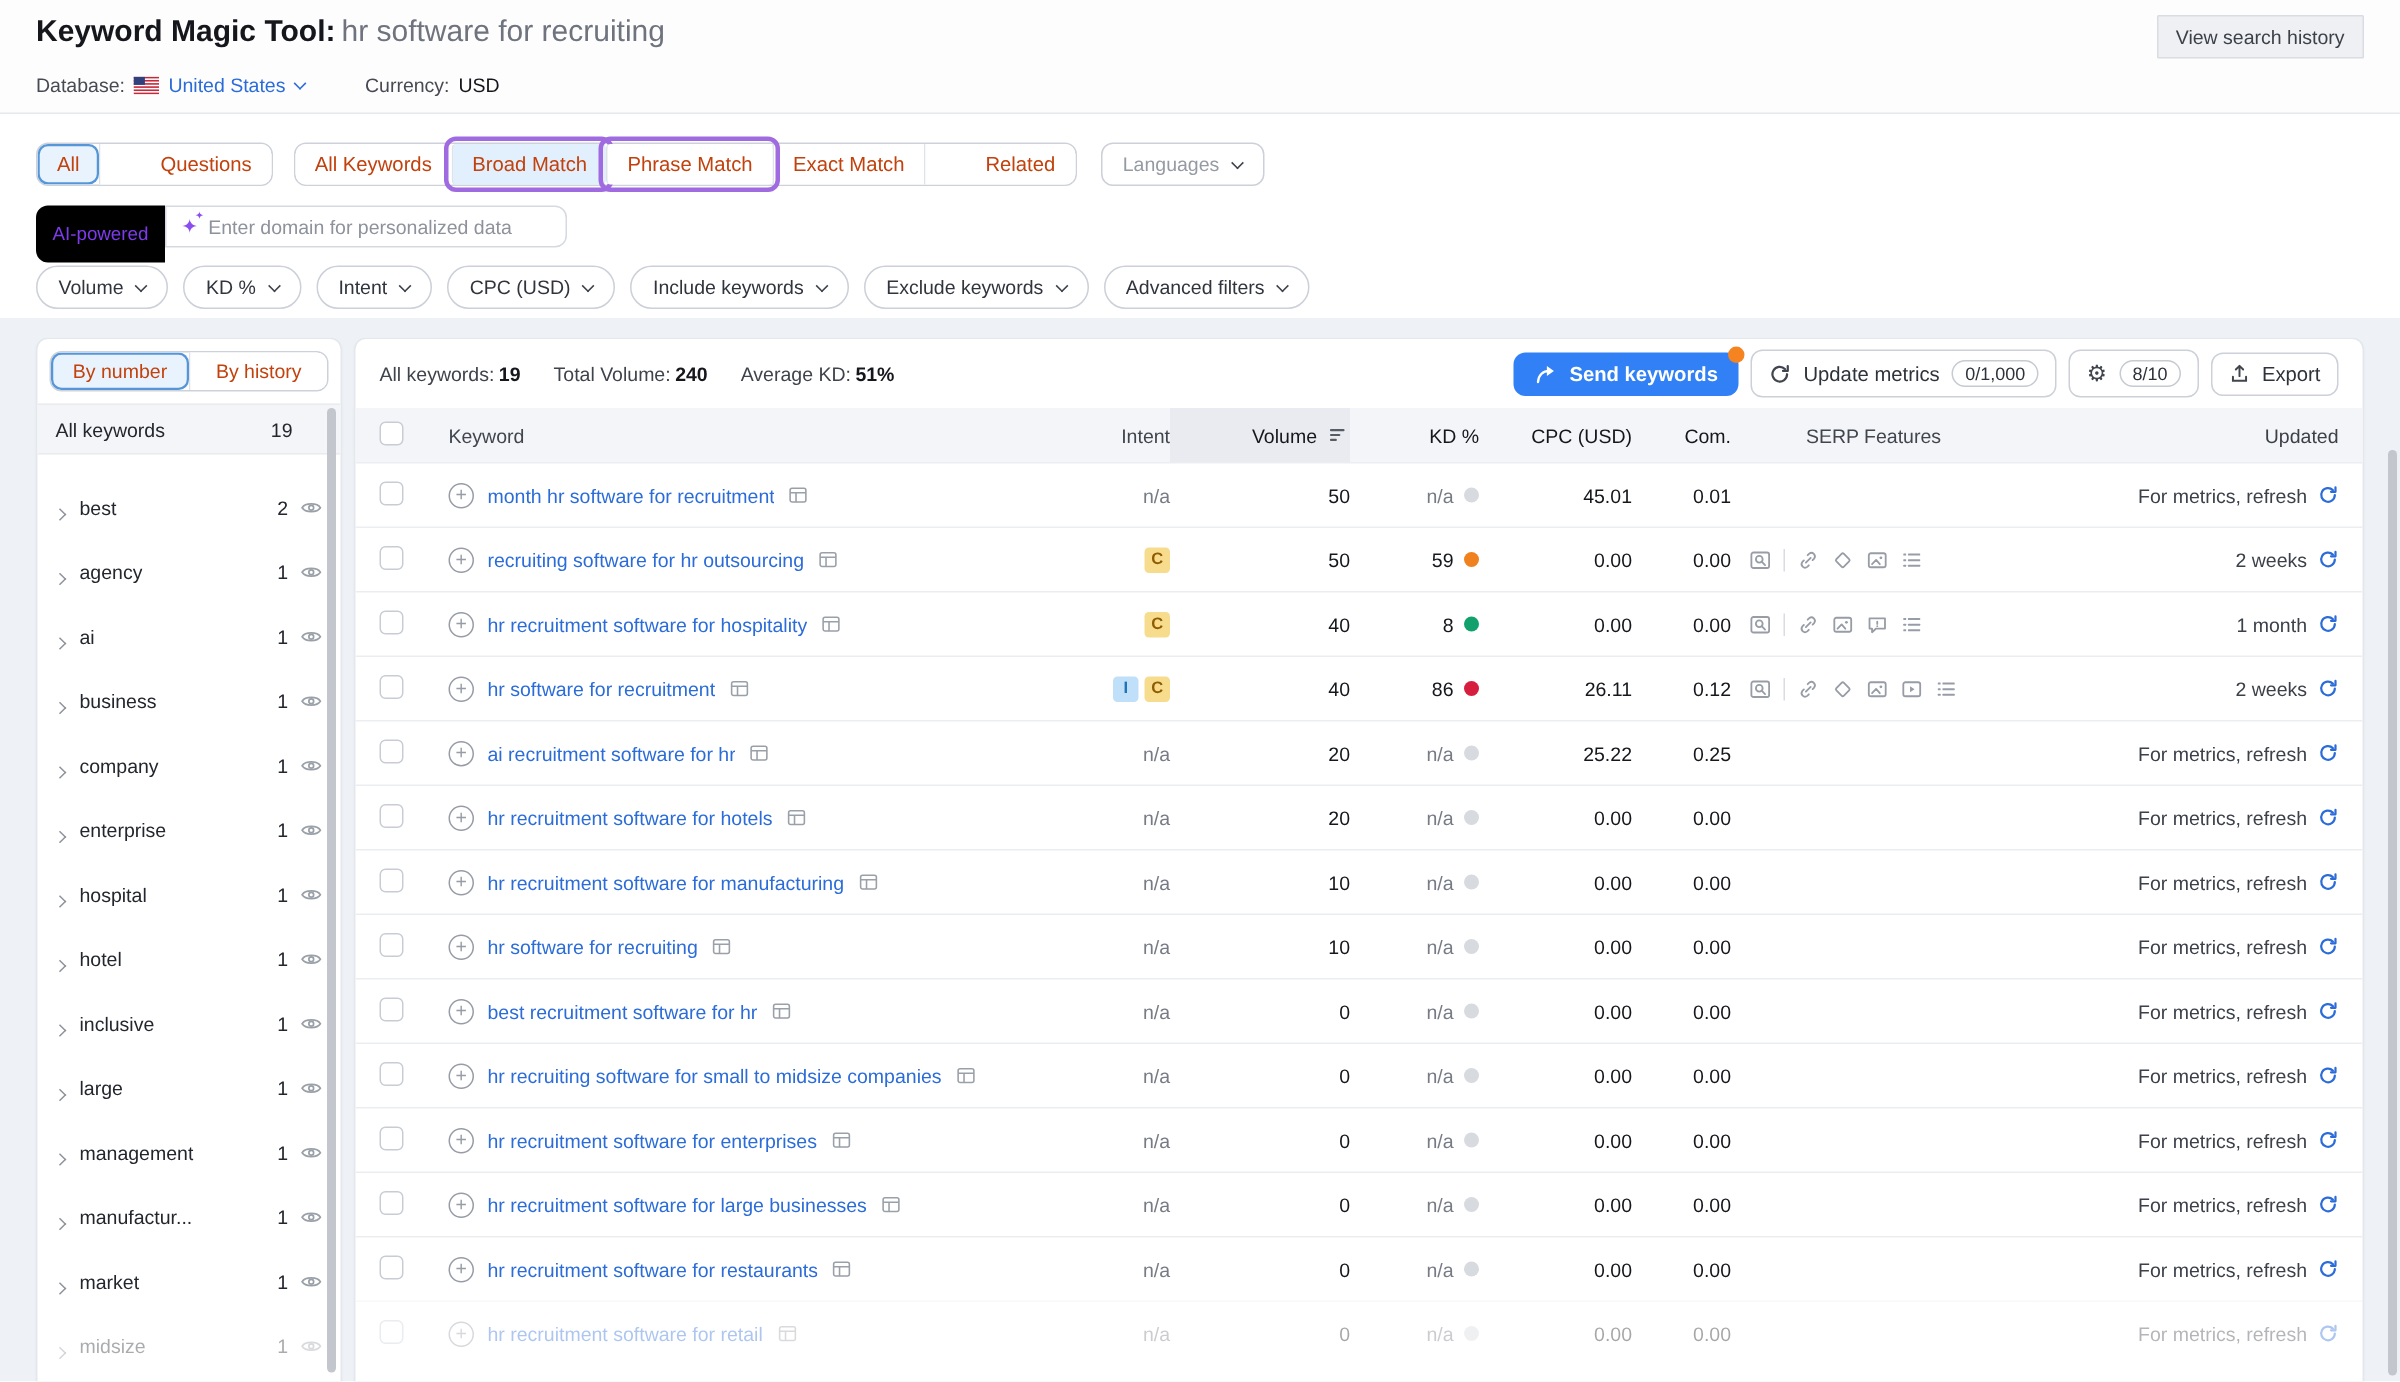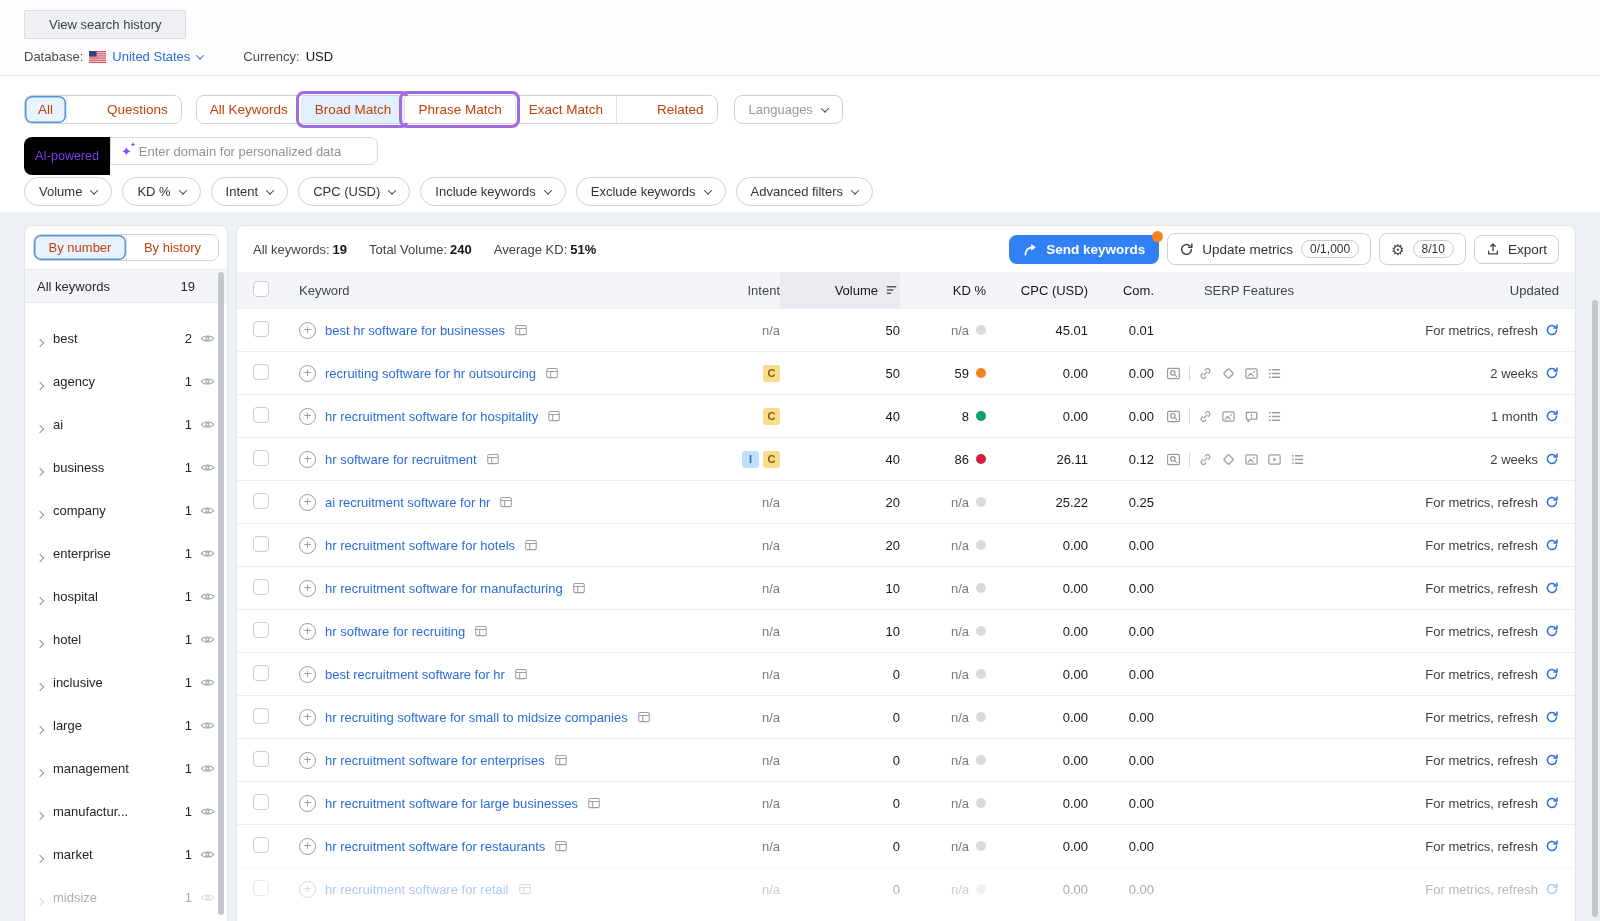--- a/index.html
+++ b/index.html
@@ -9,21 +9,21 @@
     font-size:13px; color:#1a1c21; background:#fff; position:relative;
   }
   .content-bg { position:absolute; left:0; right:0; top:212px; bottom:0; background:#eef1f5; }
 
   
   .top { position:absolute; left:0; top:0; right:0; height:76px; background:#fdfdfe; border-bottom:1px solid #e6e8ec; }
   .title-row { display:flex; align-items:flex-start; justify-content:space-between; padding:10px 24px 0 24px; }
   h1 { font-size:20px; font-weight:400; }
   .t-bold { font-weight:700; color:#15171c; }
   .t-query { color:#6e737d; margin-left:4px; }
-  .btn-ghost { background:#eef0f3; border:1px solid #d9dce1; border-radius:1px; padding:6px 24px; font-size:13px; color:#3c4049; cursor:pointer; }
+  .btn-ghost { background:#eef0f3; border:1px solid #d9dce1; border-radius:1px; padding:6px 12px; font-size:13px; color:#3c4049; cursor:pointer; }
   .meta-row { display:flex; align-items:center; gap:6px; padding:10px 24px 0 24px; }
   .meta-label { color:#464a52; }
   .meta-label.cur { margin-left:34px; }
   .meta-value { color:#15171c; }
   .flag svg { display:block; }
   .db-link { color:#2b6cd9; cursor:pointer; display:inline-flex; align-items:center; gap:7px; }
   .chv { display:inline-block; width:6px; height:6px; border-right:1.6px solid currentColor; border-bottom:1.6px solid currentColor; }
   .chv.down { transform:rotate(45deg) translate(-1px,-1px); }
   .chv.right { transform:rotate(-45deg); }
 
@@ -103,20 +103,21 @@
   .c-upd { display:flex; justify-content:flex-end; align-items:center; gap:7px; color:#3c4049; }
   .refresh { display:inline-flex; cursor:pointer; }
 </style>
 </head>
 <body>
 
 <div class="content-bg"></div>
 
 <header class="top">
   <div class="title-row">
+    <h1><span class="t-bold">Keyword Magic Tool:</span><span class="t-query">hr software for recruiting</span></h1>
     <button class="btn-ghost">View search history</button>
   </div>
   <div class="meta-row">
     <span class="meta-label">Database:</span>
     <span class="flag">
         <svg width="17" height="12" viewBox="0 0 19 13">
           <rect width="19" height="13" fill="#fff"></rect>
           <g fill="#c7293b">
             <rect y="0" width="19" height="1.2"></rect>
             <rect y="2.36" width="19" height="1.2"></rect>
@@ -429,21 +430,21 @@
     <div class="h c-serp">SERP Features</div>
     <div class="h c-upd">Updated</div>
   </div>
 
   <div class="tbody">
 
   <div class="trow">
         <div class="c-check"><span class="checkbox"></span></div>
         <div class="c-kw">
           <span class="plus">+</span>
-          <a class="kw-link">best hr software for businesses</a>
+          <a class="kw-link">month hr software for recruitment</a>
           <span class="serp-mini">
             <svg width="14" height="14" viewBox="0 0 16 16">
               <rect x="2" y="2.8" width="12" height="10.5" rx="1.5" stroke="#9aa0a8" fill="none" stroke-width="1.2"></rect>
               <path d="M2 6.3h12M6.5 6.3v7" stroke="#9aa0a8" stroke-width="1.2" fill="none"></path>
             </svg>
           </span>
         </div>
         <div class="c-int">
           <span class="na">n/a</span>
         </div>

